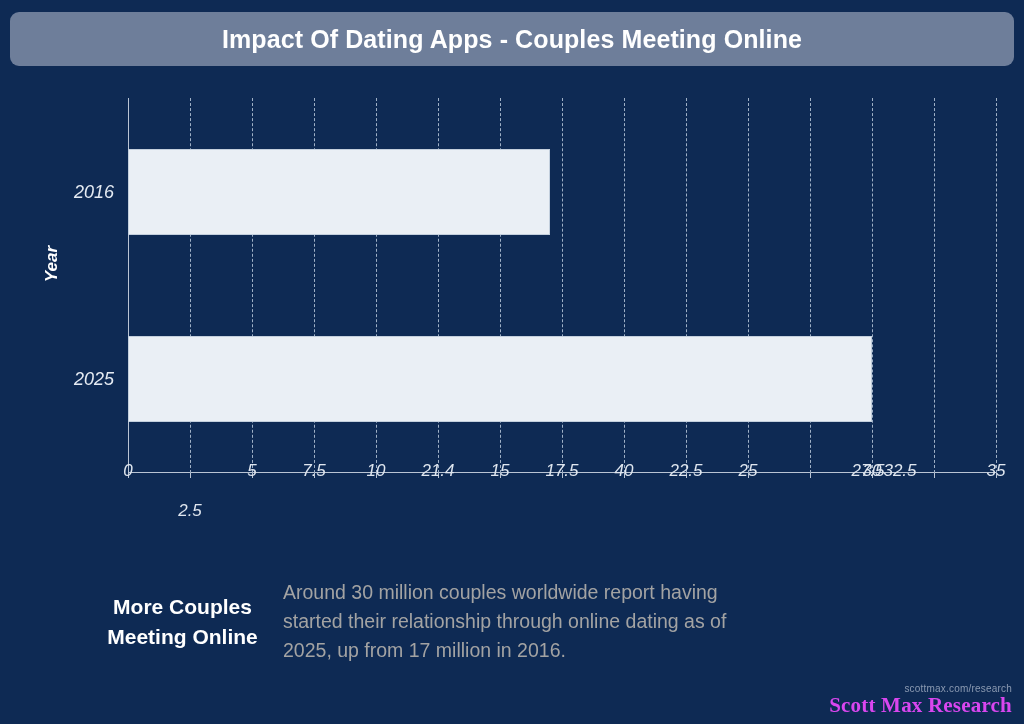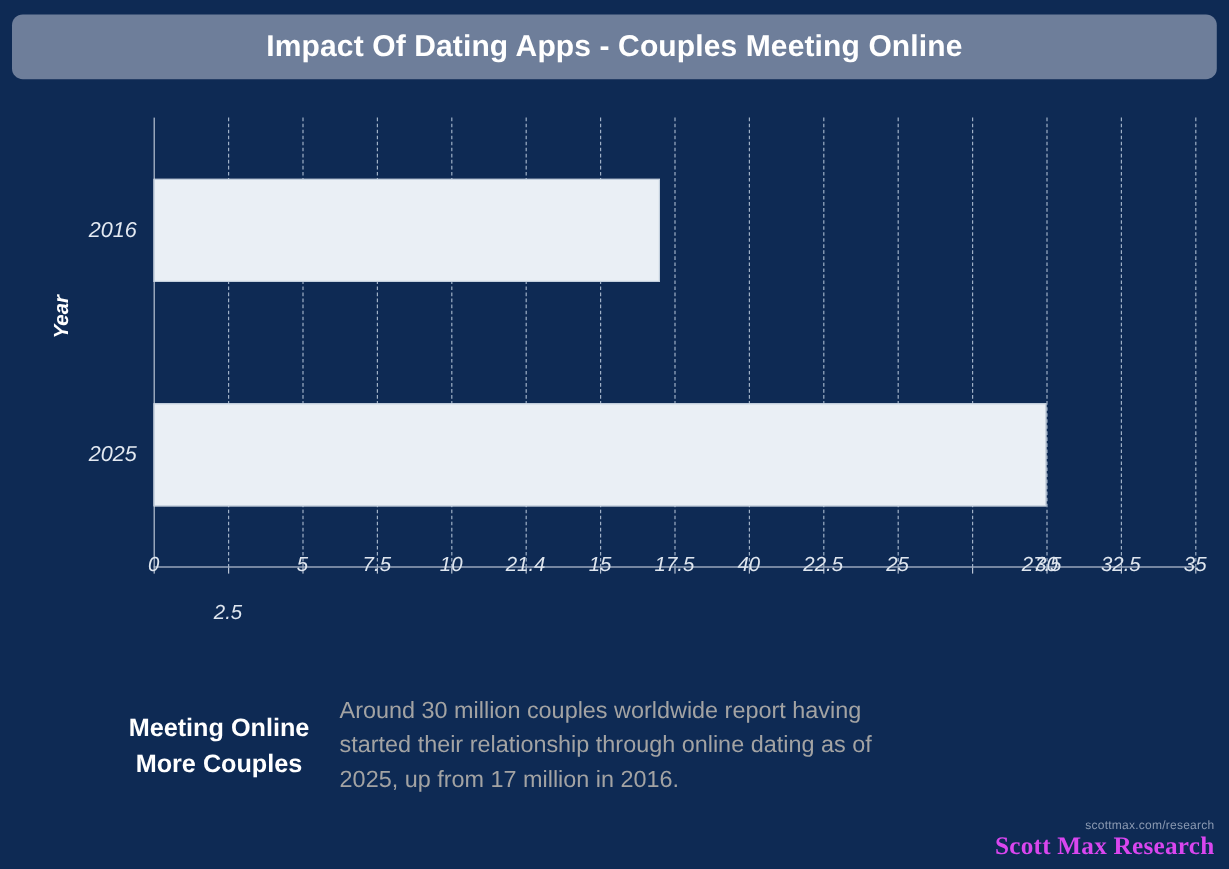--- a/index.html
+++ b/index.html
@@ -252,30 +252,30 @@
       <div class="x-tick-label" style="left: 314px;">7.5</div>
       <div class="x-tick-label" style="left: 376px;">10</div>
       <div class="x-tick-label" style="left: 438px;">21.4</div>
       <div class="x-tick-label" style="left: 500px;">15</div>
       <div class="x-tick-label" style="left: 562px;">17.5</div>
       <div class="x-tick-label" style="left: 624px;">40</div>
       <div class="x-tick-label" style="left: 686px;">22.5</div>
       <div class="x-tick-label" style="left: 748px;">25</div>
       <div class="x-tick-label" style="left: 840px; margin-left: 28px;">27.5</div>
       <div class="x-tick-label" style="left: 872px;">30</div>
-      <div class="x-tick-label" style="left: 934px;">32.5</div>
+      <div class="x-tick-label" style="left: 900px;">32.5</div>
       <div class="x-tick-label" style="left: 996px;">35</div>
     </div>
 
 </div>
 
 <div id="caption">
   <div id="caption-headline">
+    <div>More Couples</div>
     <div>Meeting Online</div>
-    <div>More Couples</div>
   </div>
   <div id="caption-body">Around 30 million couples worldwide report having started their relationship through online dating as of 2025, up from 17 million in 2016.</div>
 </div>
 
 <div id="footer">
   <div id="footer-url">scottmax.com/research</div>
   <div id="footer-brand">Scott Max Research</div>
 </div>
 
 </body></html>

